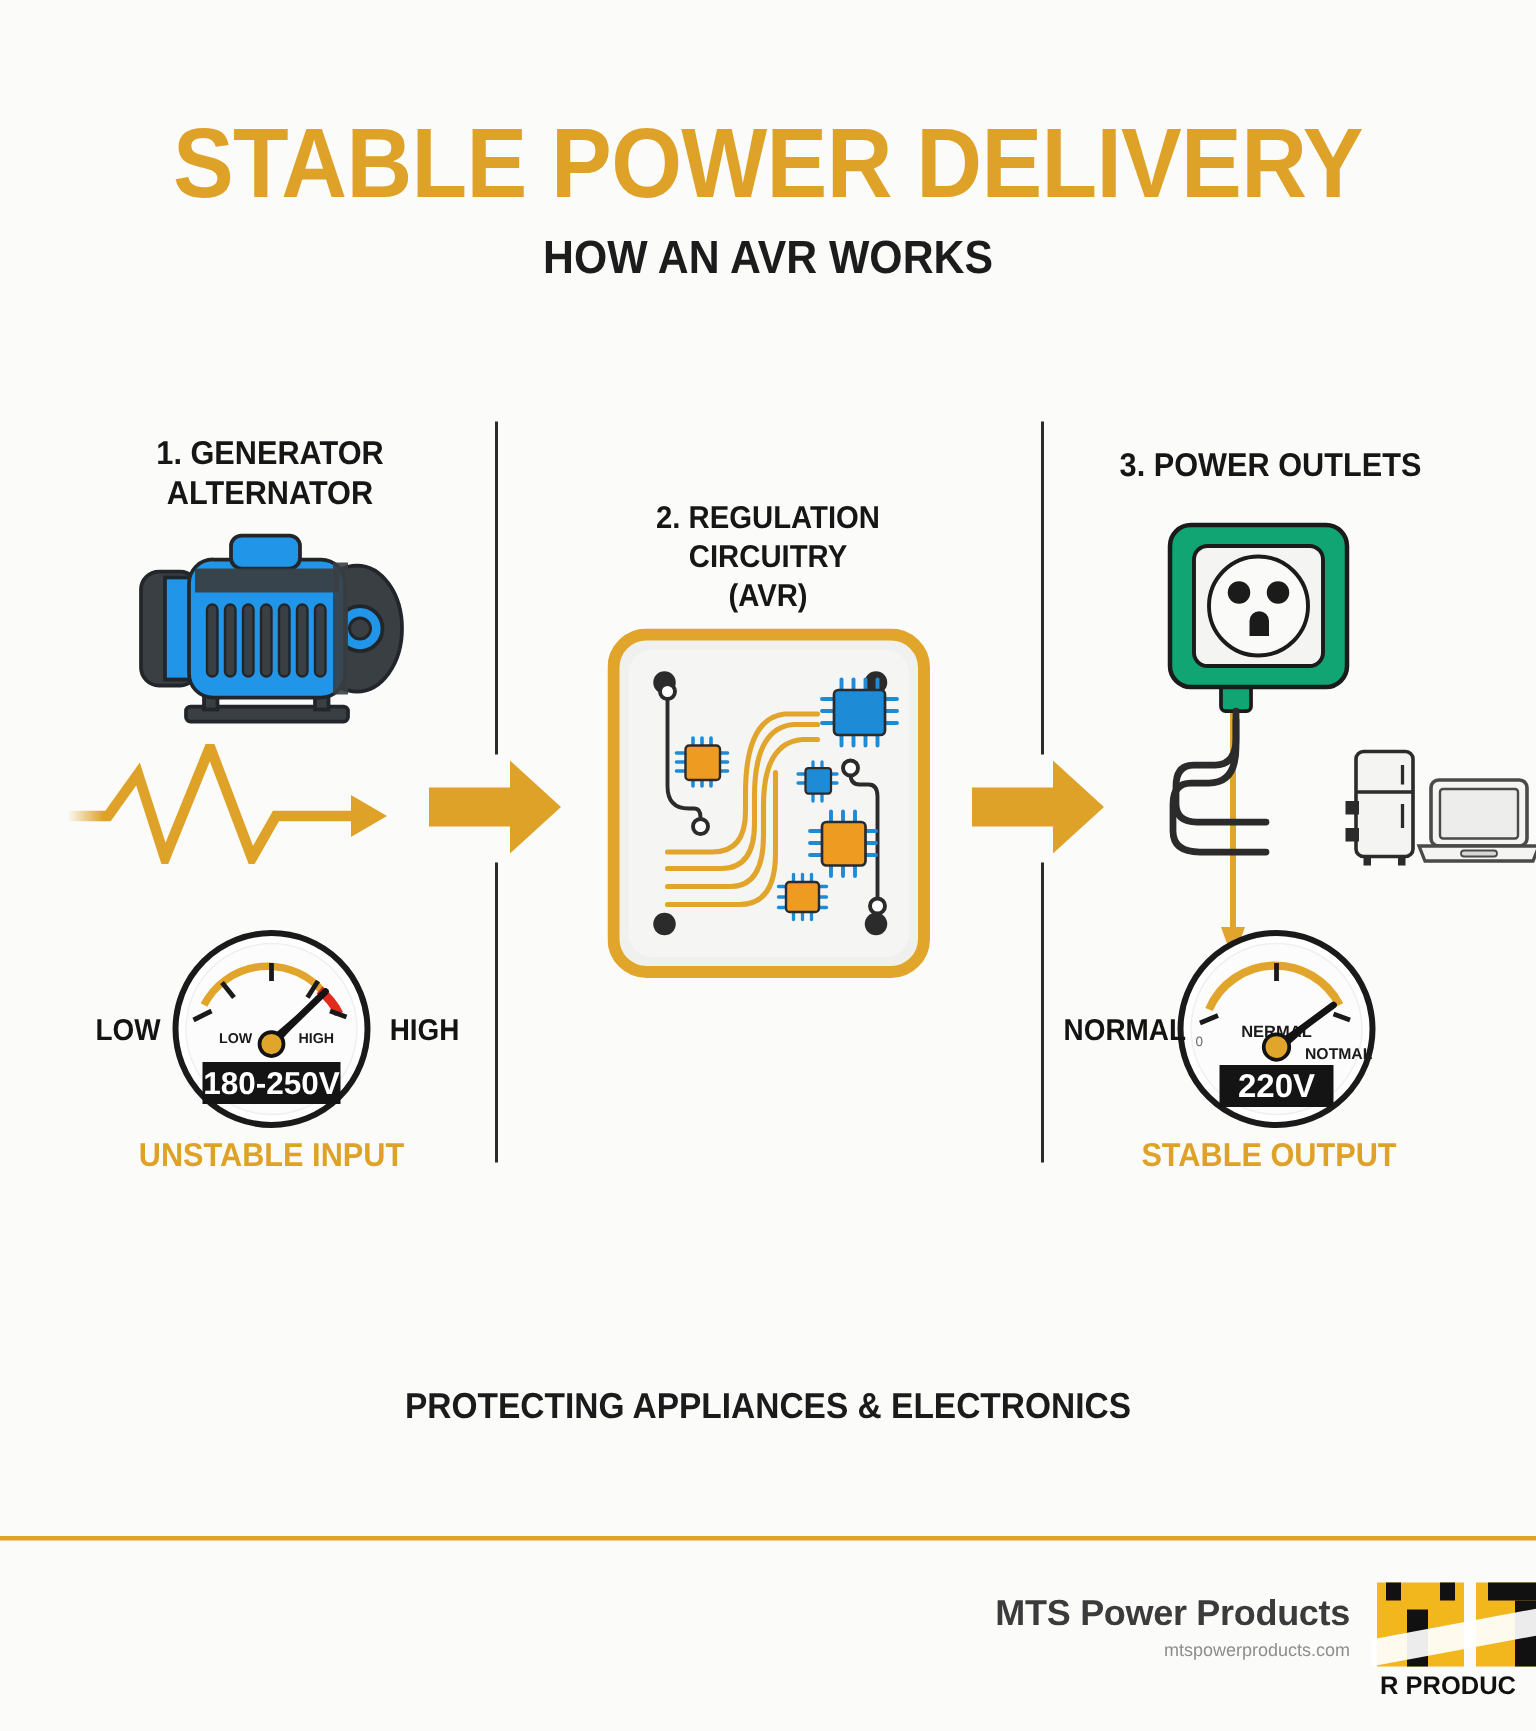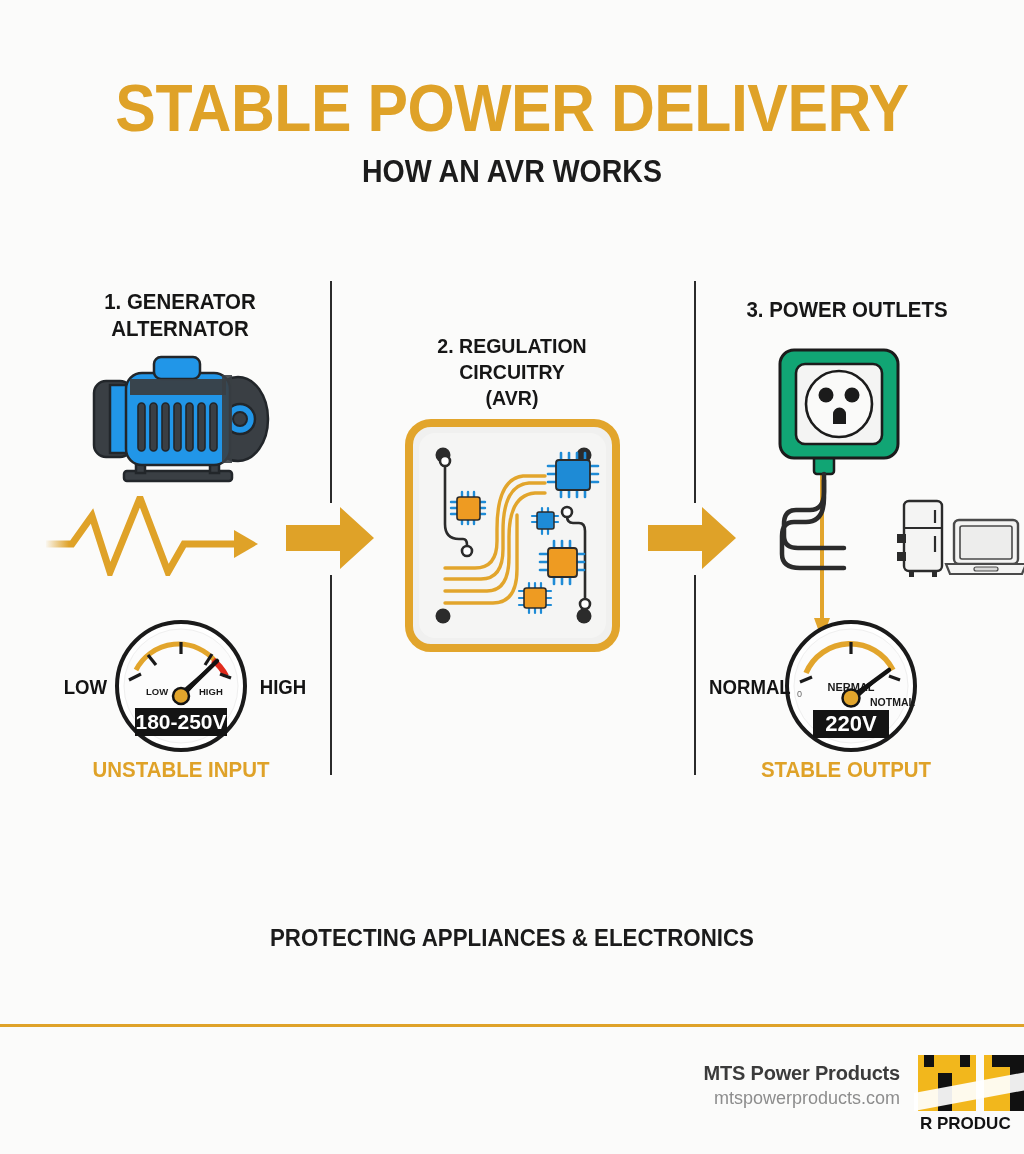--- a/index.html
+++ b/index.html
@@ -98,22 +98,22 @@
     transform: scaleX(0.93);
   }
   .footer-rule {
     position: absolute; left: 0; top: 1024px; width: 1024px; height: 3px;
     background: #DFA228;
   }
   .brand {
     position: absolute; right: 124px; top: 1062px;
     text-align: right;
   }
-  .brand-name { font-size: 20px; font-weight: bold; color: #3b3b3b; letter-spacing: -0.2px; }
-  .brand-url  { font-size: 18px; color: #8d8d8d; margin-top: 3px; }
+  .brand-name { font-size: 24px; font-weight: bold; color: #3b3b3b; letter-spacing: -0.2px; }
+  .brand-url  { font-size: 12px; color: #8d8d8d; margin-top: 3px; }
   #brand-logo { position: absolute; left: 914px; top: 1049px; overflow: hidden;
                 width: 110px; height: 84px; }
 </style>
 </head>
 <body>
 
 <div class="page">
 
   <div class="title">STABLE POWER DELIVERY</div>
   <div class="subtitle">HOW AN AVR WORKS</div>

